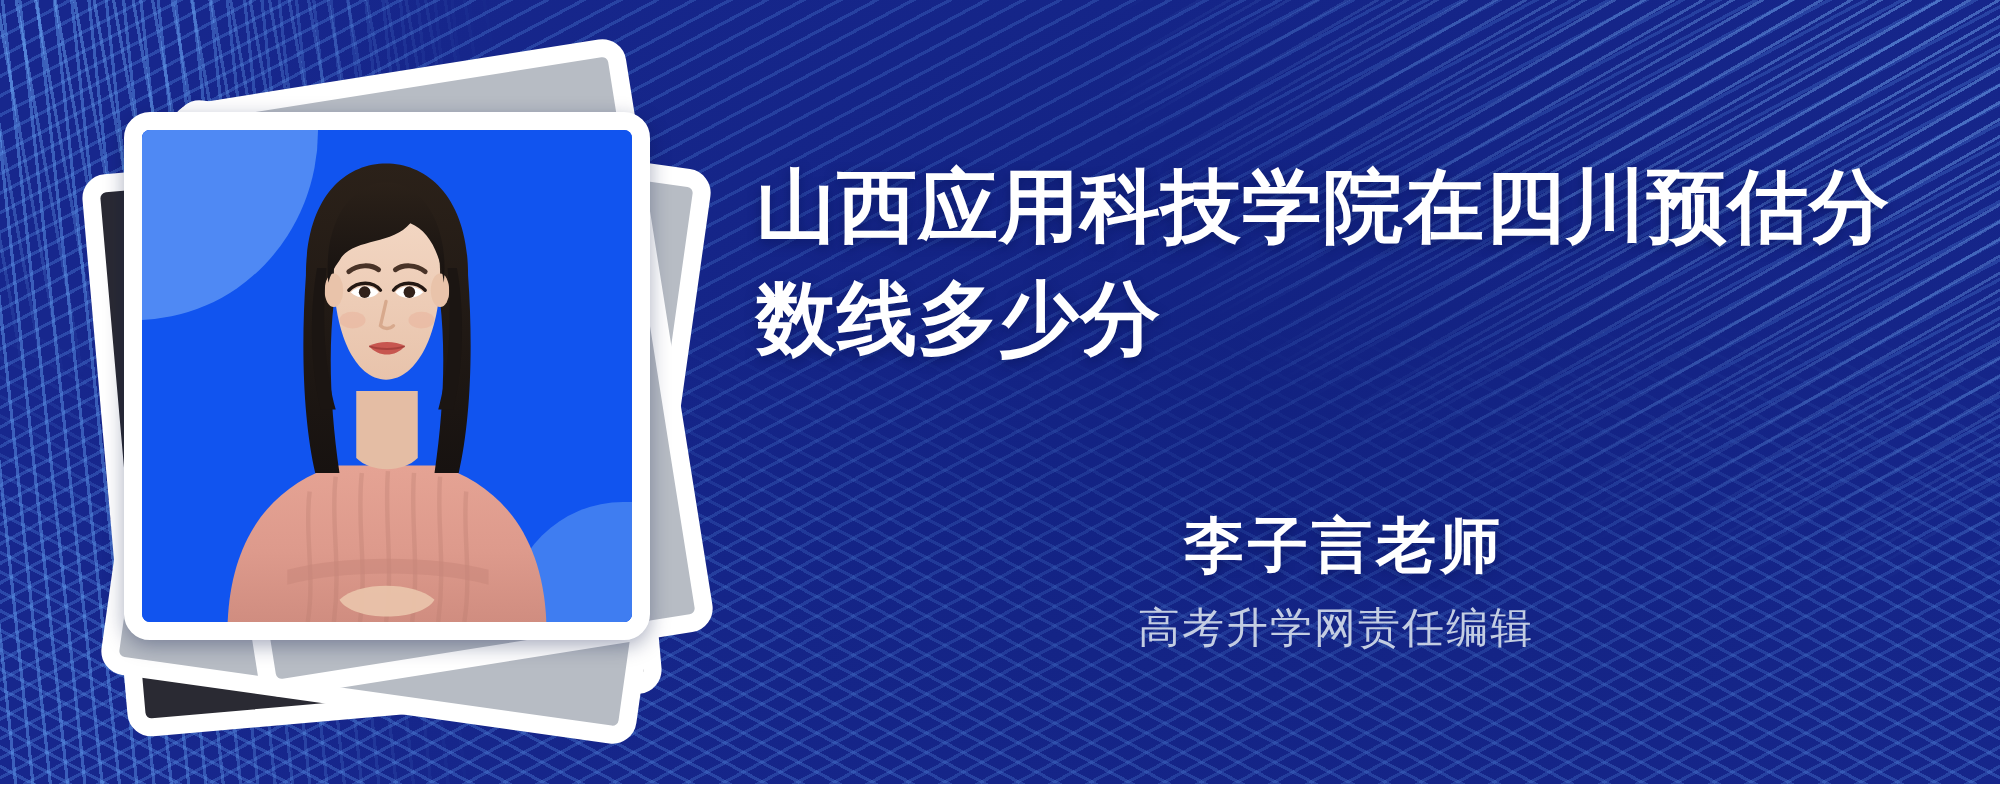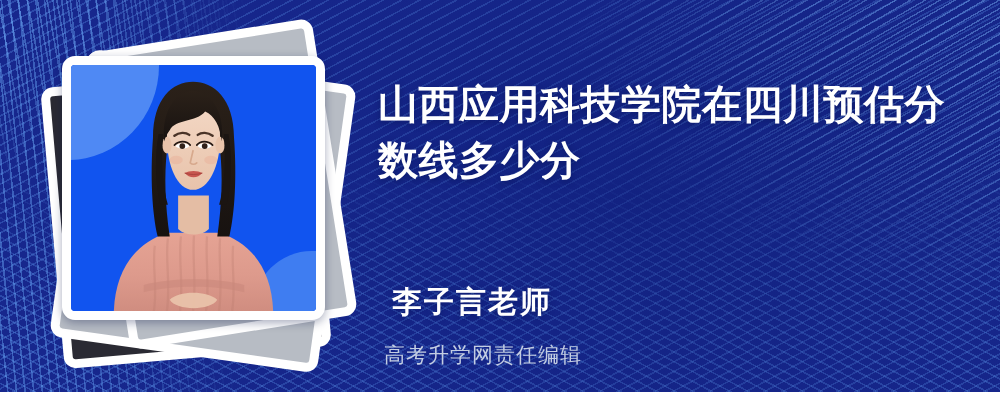--- a/index.html
+++ b/index.html
@@ -209,35 +209,36 @@
     font-size: 40px;
     line-height: 56px;
     font-weight: bold;
     letter-spacing: 0.5px;
     text-shadow: 0 2px 6px rgba(6, 18, 80, 0.5);
   }
 
   #byline {
     position: absolute;
     left: 16px;
-    top: 284px;
+    top: 256px;
     width: 560px;
+    text-align: center;
   }
 
   #author-name {
     color: #ffffff;
     font-size: 30px;
     font-weight: bold;
     line-height: 36px;
     letter-spacing: 2px;
     text-shadow: 0 2px 6px rgba(6, 18, 80, 0.5);
   }
 
   #author-role {
-    margin-top: 22px;
+    margin-top: 9px;
     margin-left: -8px;
     color: #c3cde2;
     font-size: 21px;
     font-weight: normal;
     line-height: 26px;
     letter-spacing: 1px;
   }
 </style>
 </head>
 <body>

